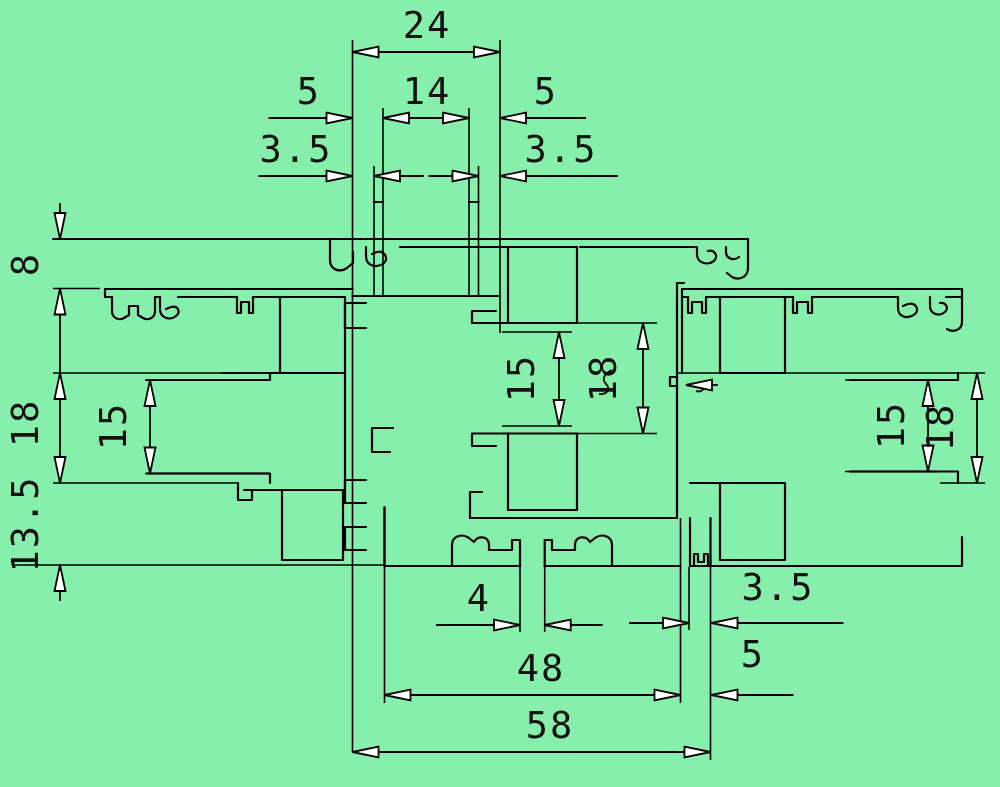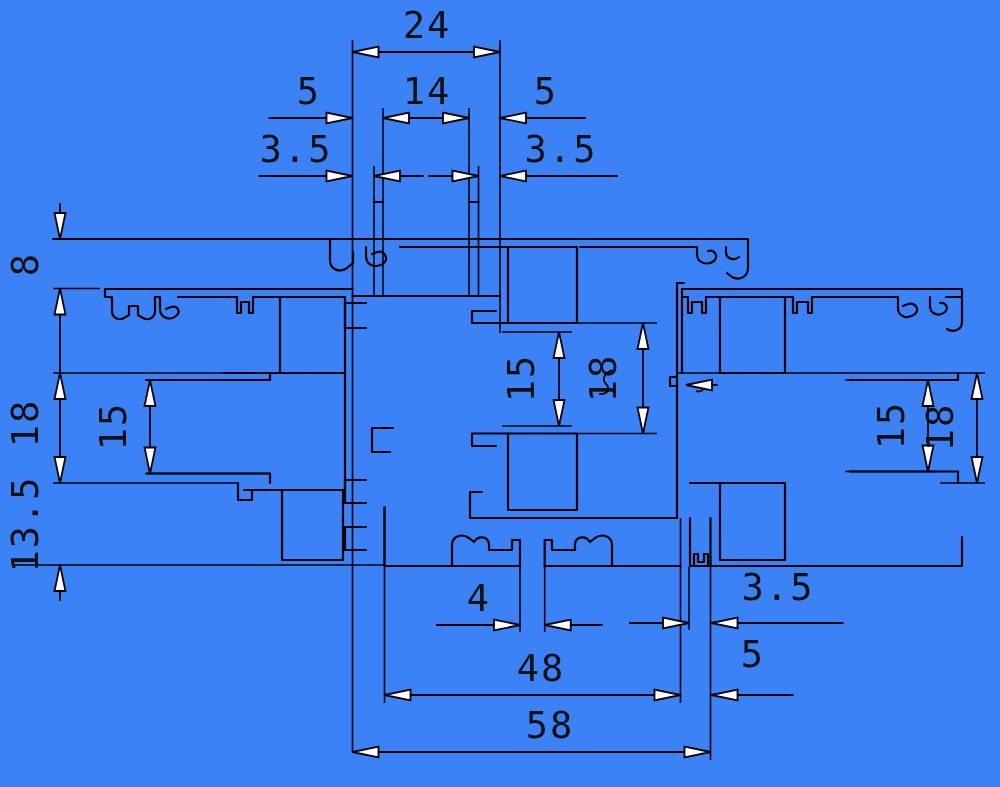--- a/index.html
+++ b/index.html
@@ -1,16 +1,16 @@
 <!DOCTYPE html>
 <html><head>
 <meta charset="utf-8">
 <style>
   html,body{margin:0;padding:0;background:#e8e8e8;}
-  .canvas{width:1000px;height:787px;background:#3b82f6;position:relative;margin:0 auto;
+  .canvas{width:1000px;height:787px;background:#86efac;position:relative;margin:0 auto;
           font-family:"DejaVu Sans Mono", monospace;text-align:right;}
   svg{display:block;}
   .dim-text{fill:#111111;font-family:"DejaVu Sans Mono", monospace;font-size:37px;letter-spacing:2px;}
 </style>
 </head>
 <body>
 
 <div class="canvas">
   <svg id="draw" width="1000" height="787" viewBox="0 0 1000 787">
     <g id="g-profile">

